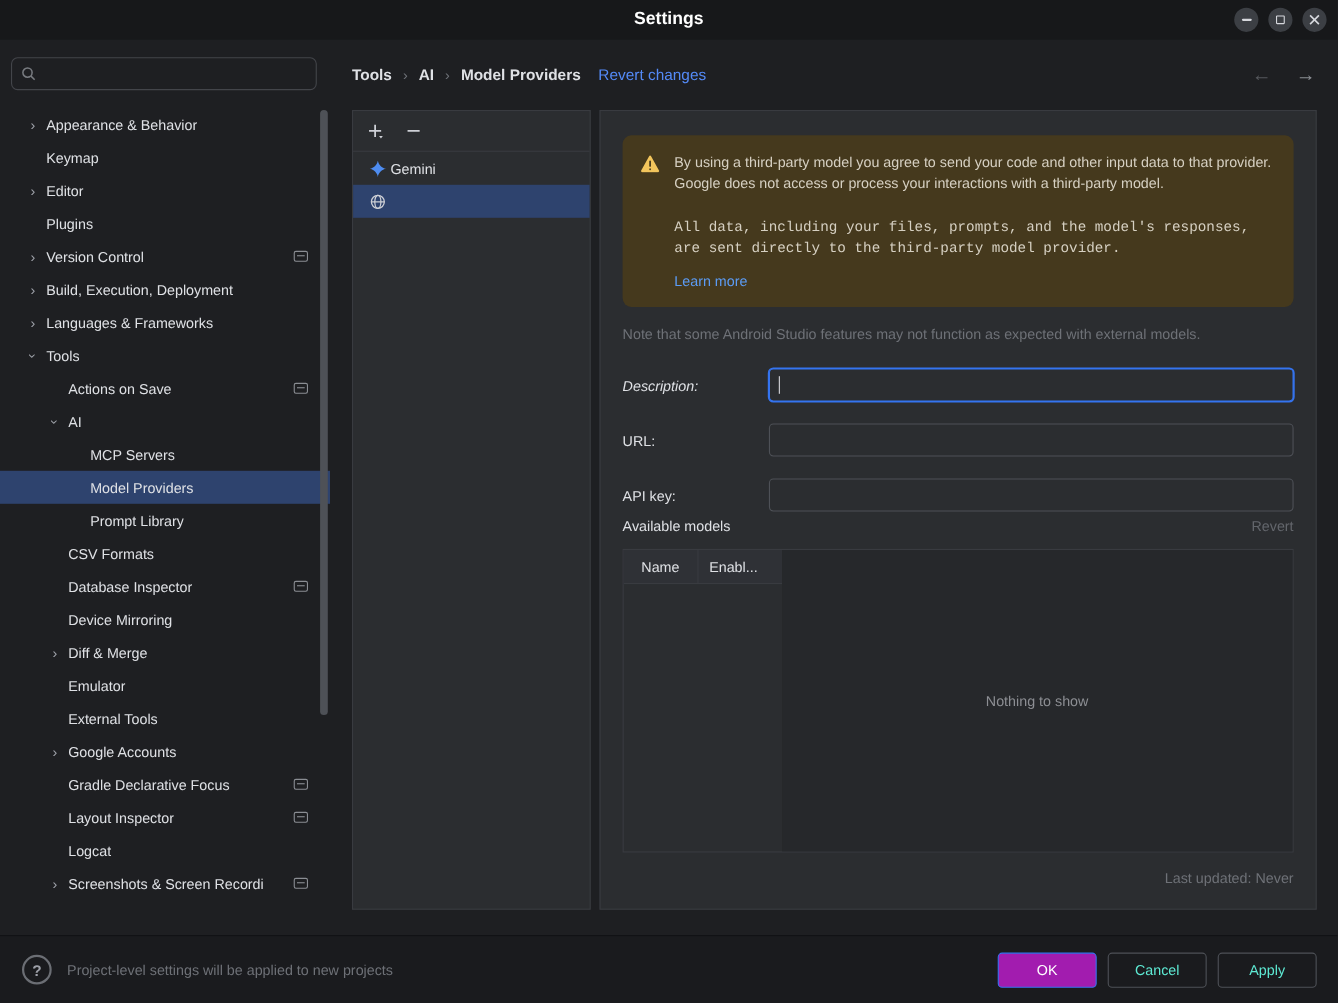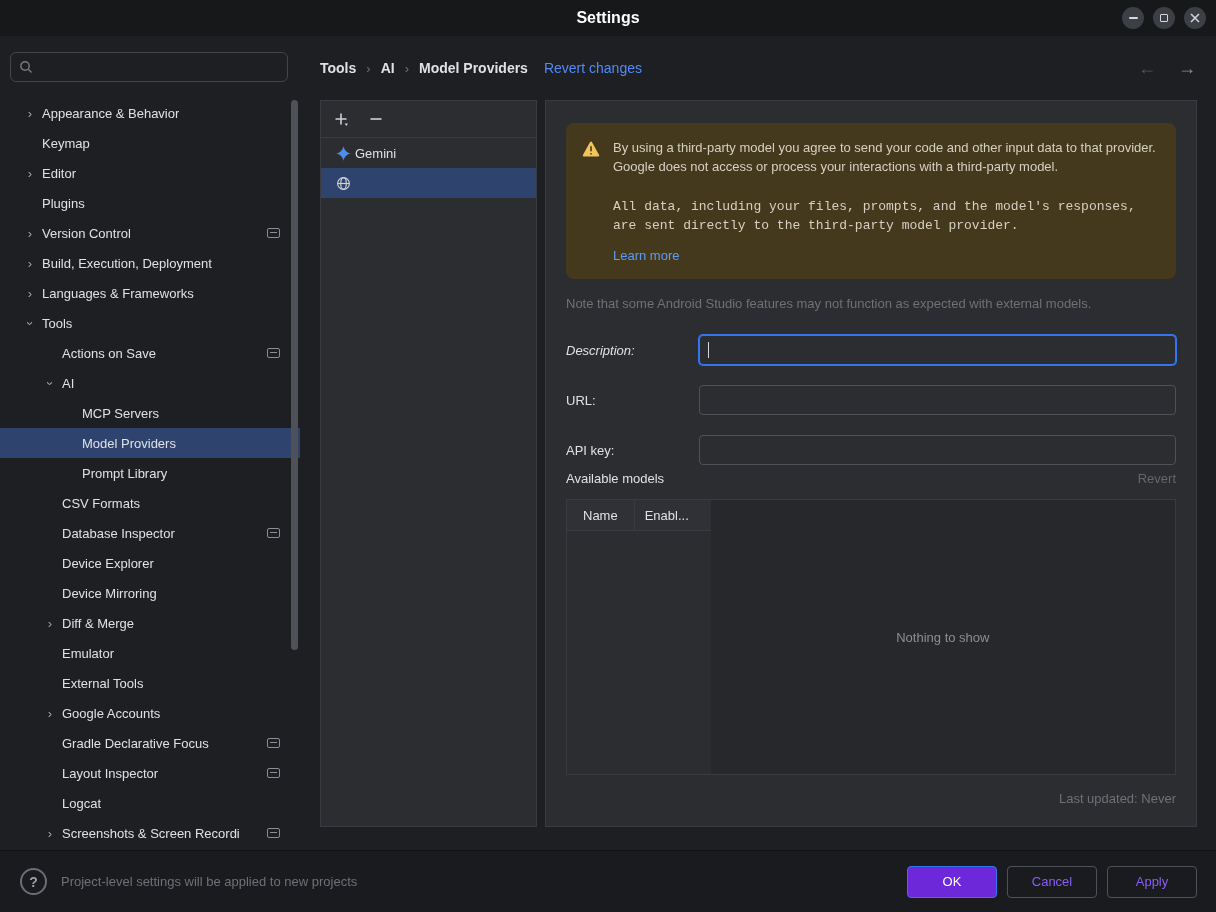--- a/index.html
+++ b/index.html
@@ -69,22 +69,22 @@
   .thead { height:31px; flex:none; display:flex; background:#2f3136; border-bottom:1px solid #393b40; }
   .th { display:flex; align-items:center; padding:0 16px; cursor:pointer; }
   .th.name { flex:1; border-right:1px solid #393b40; }
   .th.enabled { width:76px; flex:none; padding:0 8px 0 10px; white-space:nowrap; overflow:hidden; }
   .tbody { flex:1; background:#26282b; display:flex; align-items:center; justify-content:center; color:#8c8e93; }
   .lastupd { text-align:right; margin-top:16px; color:#6e7177; }
   
   .footer { height:62px; background:#1a1b1e; border-top:1px solid #111215; display:flex; align-items:center; padding:0 19px 0 20px; }
   .help { width:27px; height:27px; border-radius:50%; border:2px solid #6b6e74; color:#9da0a8; display:flex; align-items:center; justify-content:center; font-size:14px; font-weight:700; flex:none; cursor:pointer; }
   .hint { color:#6e7177; margin-left:14px; flex:1; }
-  .btn { min-width:90px; height:32px; border-radius:4px; border:1px solid #4e5157; background:transparent; color:#8b5cf6; font-size:13px; font-family:inherit; cursor:pointer; margin-left:10px; }
-  .btn.primary { background:#6d28d9; border-color:#3574f0; color:#ffffff; }
+  .btn { min-width:90px; height:32px; border-radius:4px; border:1px solid #4e5157; background:transparent; color:#5eead4; font-size:13px; font-family:inherit; cursor:pointer; margin-left:10px; }
+  .btn.primary { background:#a21caf; border-color:#3574f0; color:#ffffff; }
 </style>
 </head>
 <body>
 
 <div class="titlebar">
   <div class="title">Settings</div>
   <div class="winbtns">
     <div class="wbtn">
         <span class="ic-min"></span>
       </div>
@@ -163,24 +163,20 @@
           <span class="tlabel">Prompt Library</span>
         </div>
         <div class="trow lvl1">
           <span class="chev"></span>
           <span class="tlabel">CSV Formats</span>
         </div>
         <div class="trow lvl1">
           <span class="chev"></span>
           <span class="tlabel">Database Inspector</span>
           <span class="badge"></span>
-        </div>
-        <div class="trow lvl1">
-          <span class="chev"></span>
-          <span class="tlabel">Device Explorer</span>
         </div>
         <div class="trow lvl1">
           <span class="chev"></span>
           <span class="tlabel">Device Mirroring</span>
         </div>
         <div class="trow lvl1">
           <span class="chev">›</span>
           <span class="tlabel">Diff &amp; Merge</span>
         </div>
         <div class="trow lvl1">

